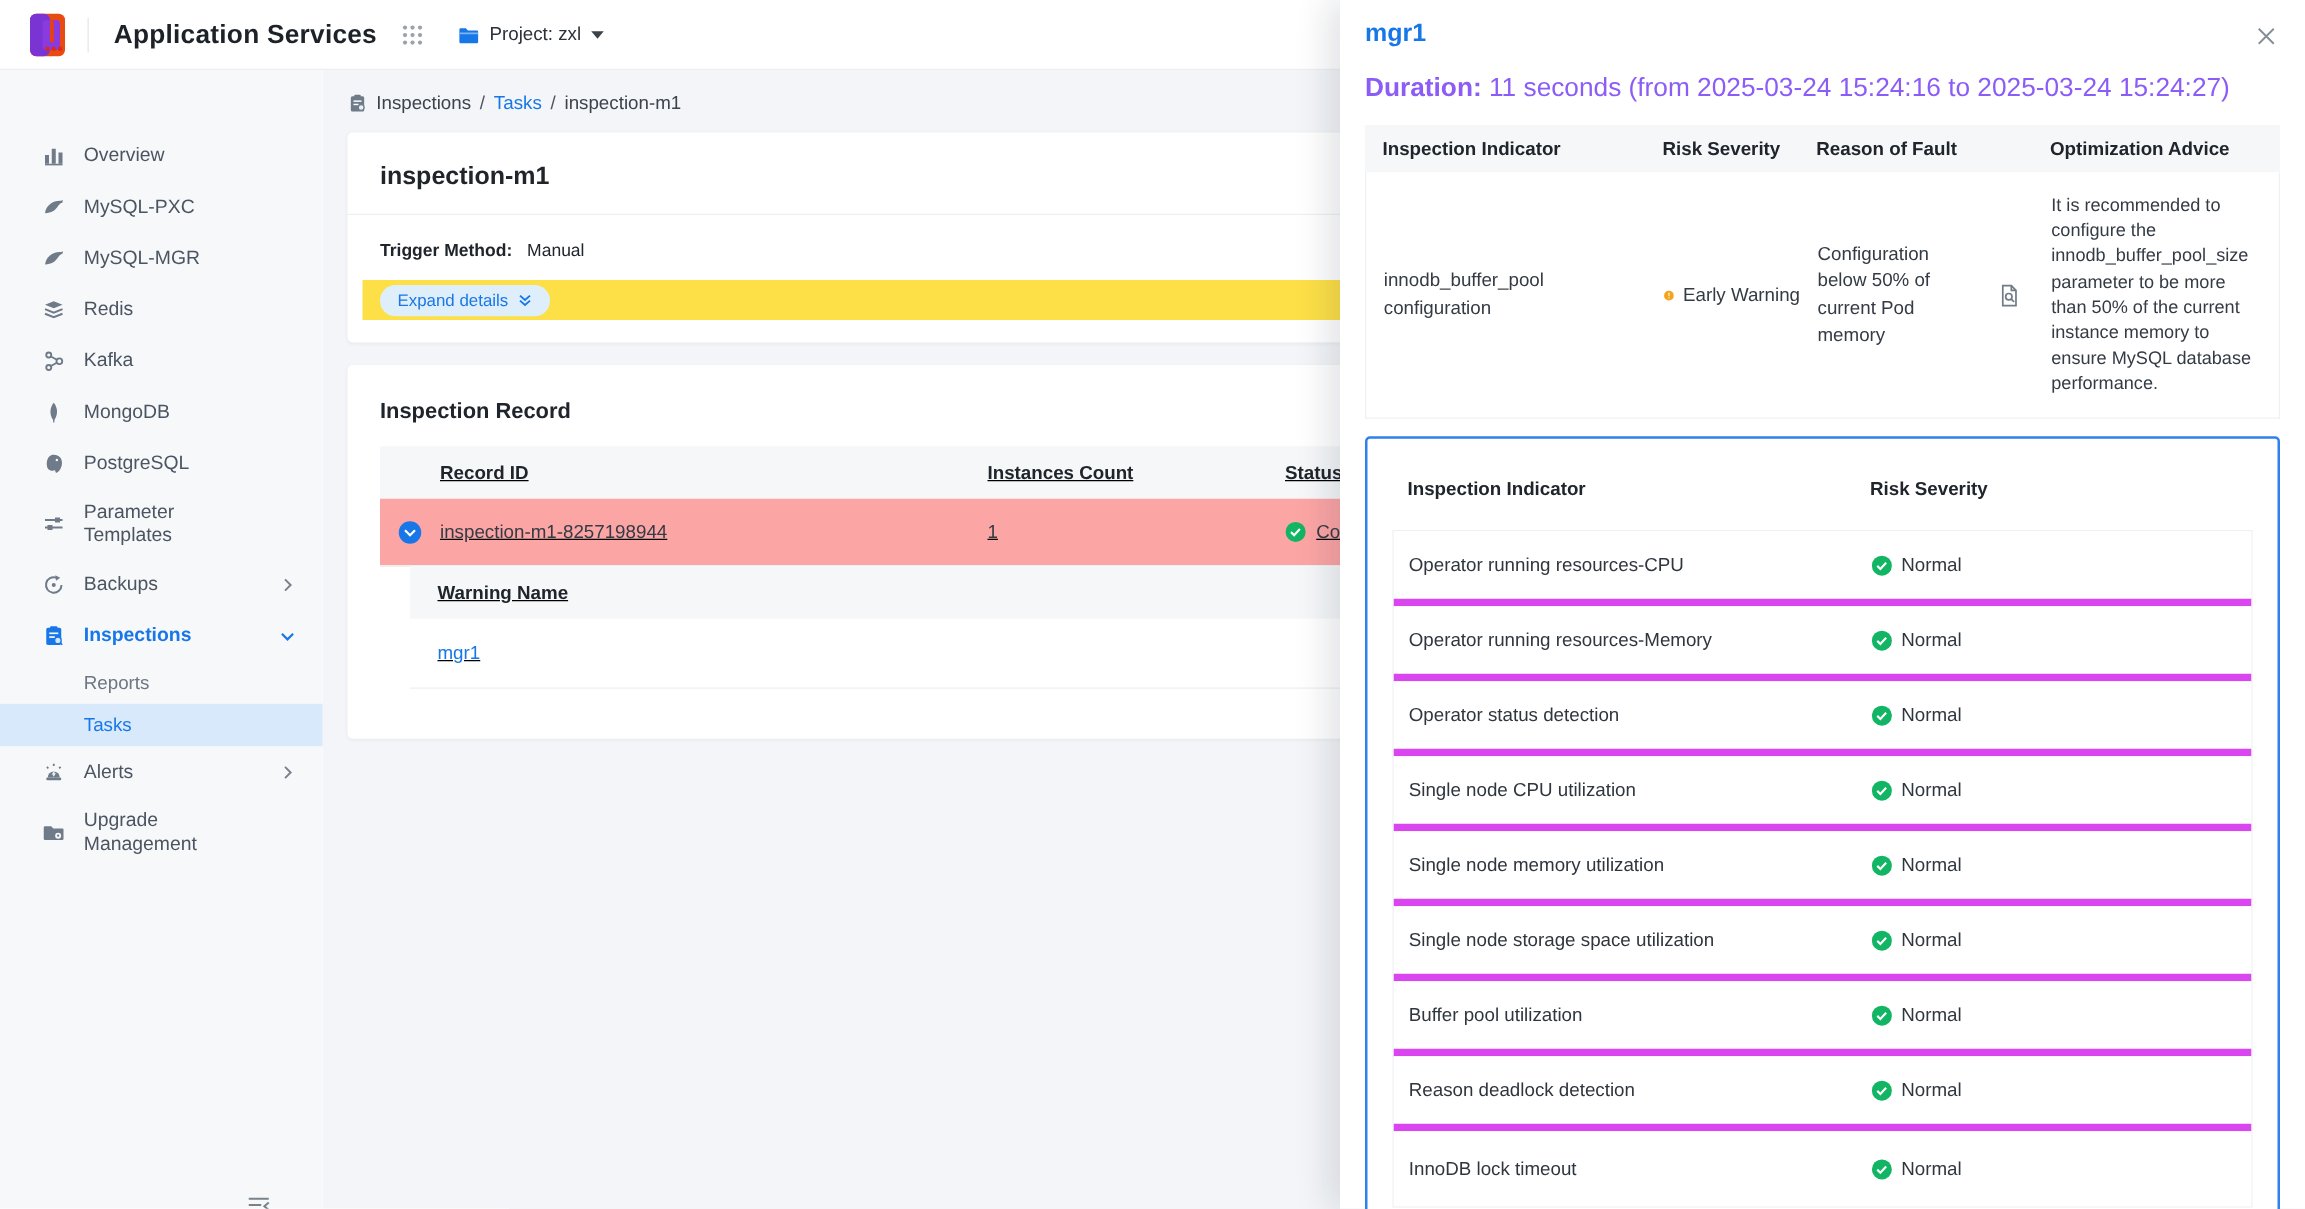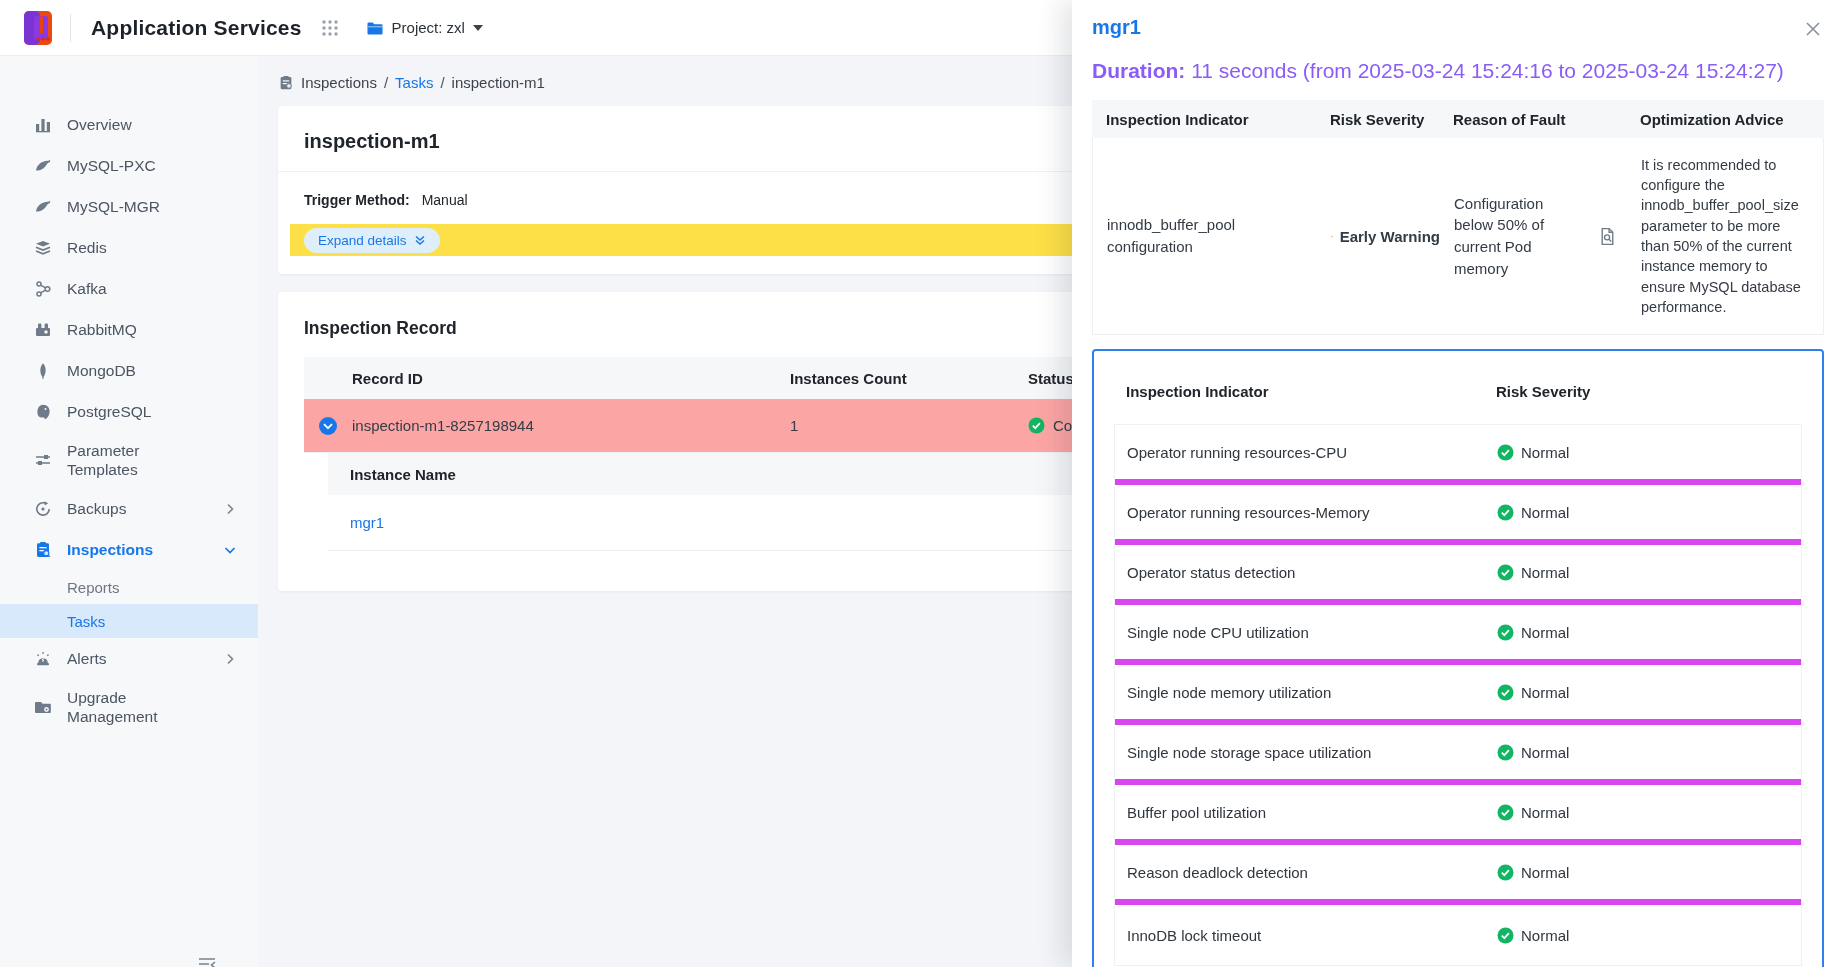--- a/index.html
+++ b/index.html
@@ -40,21 +40,21 @@
   .card1 { margin-bottom:18px; padding-bottom:18px; }
   .card1-head { padding:24px 26px 18px; font-size:20px; font-weight:700; color:#20252c; border-bottom:1px solid #eef0f3; }
   .trigger-row { padding:20px 26px 0; font-size:14px; color:#20252c; }
   .trigger-row .lbl { font-weight:700; }
   .trigger-row .val { margin-left:8px; }
   .expand-strip { margin:16px 12px 0; background:#fde047; height:32px; display:flex; align-items:center; padding-left:14px; }
   .expand-pill { display:inline-flex; align-items:center; gap:7px; background:#dfeefb; color:#1877e8; font-size:13.5px; padding:5px 14px; border-radius:999px; cursor:pointer; }
 
   .card2 { padding-bottom:40px; }
   .card2-head { padding:26px 26px 18px; font-size:17.5px; font-weight:700; color:#20252c; }
-  .rec-table { margin:0 26px; }
+  .rec-table { margin:0 26px;text-decoration:underline; }
   .rec-grid { display:grid; grid-template-columns:48px 438px 238px 1fr; align-items:center; }
   .rec-header { background:#f5f7f9; height:42px; font-size:15px; font-weight:700; color:#20252c; }
   .rec-row { height:54px; font-size:15px; color:#343b44; border-bottom:1px solid #edf0f3; background:#fca5a5; }
   .expand-cell { display:flex; justify-content:center; }
   .status-cell { display:flex; align-items:center; gap:8px; white-space:nowrap; overflow:hidden; }
   .nested-wrap { margin-left:24px; background:#fff; }
   .nested-header { background:#f5f7f9; height:42px; display:flex; align-items:center; padding-left:22px; font-weight:700; font-size:15px; color:#20252c; }
   .nested-row { height:56px; display:flex; align-items:center; padding-left:22px; border-bottom:1px solid #edf0f3; font-size:15px; }
   .link { color:#1877e8; cursor:pointer; }
 
@@ -64,21 +64,21 @@
   .close-btn { position:absolute; top:20px; right:22px; width:18px; height:18px; cursor:pointer; }
   .duration { margin-top:20px; font-size:21px; color:#8b5cf6; }
   .duration .lbl { font-weight:700; }
 
   .fault-table { margin-top:17px; }
   .fault-grid { display:grid; grid-template-columns:224px 123px 147px 40px 1fr; align-items:center; }
   .fault-head { background:#f5f7f9; height:38px; font-size:15px; font-weight:700; color:#20252c; }
   .fault-head > div, .fault-row > div { padding:0 14px; }
   .fault-row { border:1px solid #eef1f4; border-top:none; min-height:197px; font-size:15px; color:#343b44; background:#fff; }
   .fault-row .mono-wrap { line-height:1.45; word-break:break-word; }
-  .sev-cell { display:flex; align-items:center; gap:7px; white-space:nowrap; padding:0 0 0 14px !important;font-weight:bold; }
+  .sev-cell { display:flex; align-items:center; gap:7px; white-space:nowrap; padding:0 0 0 14px !important; }
   .advice-cell { font-size:14.5px; line-height:1.4; padding:14px !important; }
   .doc-cell { display:flex; justify-content:center; padding:0 !important; }
 
   .result-container { margin-top:14px; border:2px solid #2f80ed; border-radius:4px; padding:20px; height:760px; background:#fff; }
   .result-head { display:grid; grid-template-columns:370px 1fr; padding:12px 12px 24px; font-size:15px; font-weight:700; color:#20252c; }
   .result-rows { border:1px solid #edf0f4; }
   .result-row { display:grid; grid-template-columns:370px 1fr; align-items:center; height:60px; padding:0 12px; border-bottom:6px solid #d946ef; font-size:15px; color:#30363e; background:#fff; }
   .result-row:last-child { border-bottom:none; }
   .norm-cell { display:flex; align-items:center; gap:7px; }
 </style>
@@ -166,29 +166,20 @@
           <g fill="none" stroke="#6f7b89" stroke-width="1.5">
             <circle cx="5" cy="4" r="2"></circle>
             <circle cx="5" cy="14" r="2"></circle>
             <circle cx="13.5" cy="9" r="2.3"></circle>
             <path d="M6.7 5.2l4.8 2.6M6.7 12.8l4.8-2.6"></path>
           </g>
         </svg>
       <span class="label">Kafka</span>
     </div>
 
-    <div class="nav-item">
-      <svg class="ic" viewBox="0 0 18 18">
-          <path d="M3 7h12a1 1 0 0 1 1 1v6a1 1 0 0 1-1 1H3a1 1 0 0 1-1-1V8a1 1 0 0 1 1-1z" fill="#6f7b89"></path>
-          <rect x="4" y="2.5" width="3.4" height="5" rx="1.2" fill="#6f7b89"></rect>
-          <rect x="10.6" y="2.5" width="3.4" height="5" rx="1.2" fill="#6f7b89"></rect>
-          <rect x="10.5" y="9.5" width="3" height="3" rx=".8" fill="#f7f8fa"></rect>
-        </svg>
-      <span class="label">RabbitMQ</span>
-    </div>
 
     <div class="nav-item">
       <svg class="ic" viewBox="0 0 18 18">
           <path d="M9 1.2c3.2 3.8 3.6 9.2.6 13.6l-.6.9-.6-.9C5.4 10.4 5.8 5 9 1.2z" fill="#6f7b89"></path>
           <rect x="8.5" y="14" width="1" height="3" fill="#6f7b89"></rect>
         </svg>
       <span class="label">MongoDB</span>
     </div>
 
     <div class="nav-item">
@@ -331,21 +322,21 @@
           <div>1</div>
           <div class="status-cell">
             <svg width="17" height="17" viewBox="0 0 17 17">
                 <circle cx="8.5" cy="8.5" r="8" fill="#12b563"></circle>
                 <path d="M4.8 8.7l2.5 2.5 4.6-5" fill="none" stroke="#fff" stroke-width="1.7"></path>
               </svg>
             <span>Completed</span>
           </div>
         </div>
         <div class="nested-wrap">
-          <div class="nested-header">Instance Name</div>
+          <div class="nested-header">Warning Name</div>
           <div class="nested-row">
             <span class="link">mgr1</span>
           </div>
         </div>
       </div>
     </section>
   </main>
 </div>
 
 <aside class="drawer">

